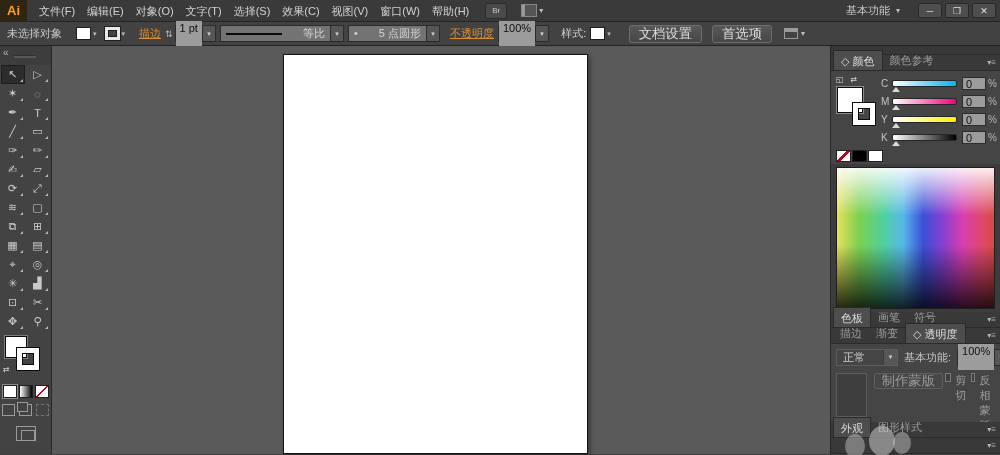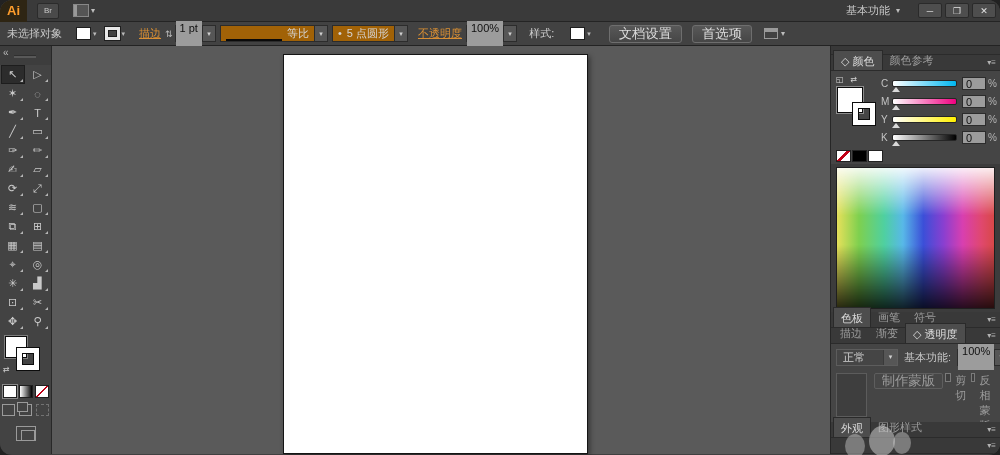--- a/index.html
+++ b/index.html
@@ -1,18 +1,18 @@
 <!DOCTYPE html>
 <html><head>
 <meta charset="utf-8">
 <style>
   * { margin:0; padding:0; box-sizing:border-box; }
   body { background:#222; font-family:"Liberation Sans","DejaVu Sans",sans-serif; }
   .app { position:relative; width:1000px; height:455px; background:#404040; overflow:hidden;
-         color:#cfcfcf; font-size:11px; user-select:none;border-radius:12px; }
+         color:#cfcfcf; font-size:11px; user-select:none; }
 
   
   .titlebar { height:22px; background:#3a3a3a; border-bottom:1px solid #242424;
               display:flex; align-items:center; }
   .logo { width:27px; height:22px; background:#2e2513; color:#ff9e2c; font-weight:bold;
           font-size:13px; display:flex; align-items:center; justify-content:center; }
   .menus { display:flex; margin-left:6px; }
   .menu-item { padding:0 6px; height:22px; line-height:22px; color:#d2d2d2; white-space:nowrap; }
   .bar-icon { width:22px; height:16px; background:#4a4a4a; border:1px solid #2b2b2b; border-radius:2px;
               display:flex; align-items:center; justify-content:center; font-size:8px; color:#c9c9c9;
@@ -33,26 +33,26 @@
   .swatch-dd { display:flex; align-items:center; margin-right:6px; }
   .swatch { width:15px; height:13px; background:#fff; border:1px solid #1e1e1e; }
   .stroke-proxy-sm { width:15px; height:13px; border:3px solid #e8e8e8; background:transparent;
                      box-shadow:0 0 0 1px #1e1e1e, inset 0 0 0 1px #1e1e1e; }
   .mini-caret { font-size:7px; color:#bbb; padding:0 2px; }
   .o-link { color:#d98f33; text-decoration:underline; margin:0 4px 0 6px; white-space:nowrap; }
   .stepper { font-size:9px; color:#bbb; margin-right:2px; }
   .dd { display:flex; align-items:center; height:17px; border:1px solid #2c2c2c; margin-right:4px; }
   .dd .val { background:#9c9c9c; color:#101010; height:26px; line-height:15px; padding:0 4px;
              white-space:nowrap; }
-  .dd .seg { background:#a16207; height:15px; line-height:15px; padding:0 5px; color:#d5d5d5;
-             display:flex; align-items:flex-end; gap:5px; white-space:nowrap; }
+  .dd .seg { background:#737373; height:15px; line-height:15px; padding:0 5px; color:#d5d5d5;
+             display:flex; align-items:center; gap:21px; white-space:nowrap; }
   .dd .arrow { width:13px; height:15px; background:#565656; border-left:1px solid #2c2c2c;
                color:#d0d0d0; font-size:7px; display:flex; align-items:center; justify-content:center; }
   .profile-line { display:inline-block; width:56px; height:2px; background:#0a0a0a; }
-  .plain-label { margin:0 16px 0 8px; white-space:nowrap; }
+  .plain-label { margin:0 4px 0 8px; white-space:nowrap; }
   .push-btn { height:18px; line-height:16px; padding:0 9px; background:linear-gradient(#585858,#464646);
               border:1px solid #6e6e6e; border-radius:3px; color:#dcdcdc; margin-left:10px;
               white-space:nowrap; }
   .bar-flyout { display:flex; align-items:center; gap:3px; margin-left:12px; color:#c5c5c5; }
   .bar-flyout .pic { width:14px; height:11px; border:1px solid #9a9a9a; box-shadow:inset 0 3px 0 #9a9a9a; }
 
   
   .main { display:flex; height:408px; }
 
   
@@ -165,20 +165,31 @@
   .wm .c2 { left:4px;  top:16px; width:20px; height:24px; background:rgba(215,215,215,.42); }
   .wm .c3 { left:52px; top:14px; width:18px; height:22px; background:rgba(215,215,215,.42); }
 </style>
 </head>
 <body>
 
 <div class="app">
 
   <div class="titlebar">
     <div class="logo">Ai</div>
+    <div class="menus" id="menus">
+        <span class="menu-item">文件(F)</span>
+        <span class="menu-item">编辑(E)</span>
+        <span class="menu-item">对象(O)</span>
+        <span class="menu-item">文字(T)</span>
+        <span class="menu-item">选择(S)</span>
+        <span class="menu-item">效果(C)</span>
+        <span class="menu-item">视图(V)</span>
+        <span class="menu-item">窗口(W)</span>
+        <span class="menu-item">帮助(H)</span>
+      </div>
     <div class="bar-icon">Br</div>
     <div class="arrange">
       <span class="sq"></span>
       <span class="dd-caret">▾</span>
     </div>
     <div class="workspace">
       <span>基本功能</span>
       <span class="dd-caret">▾</span>
     </div>
     <div class="winbtns">

